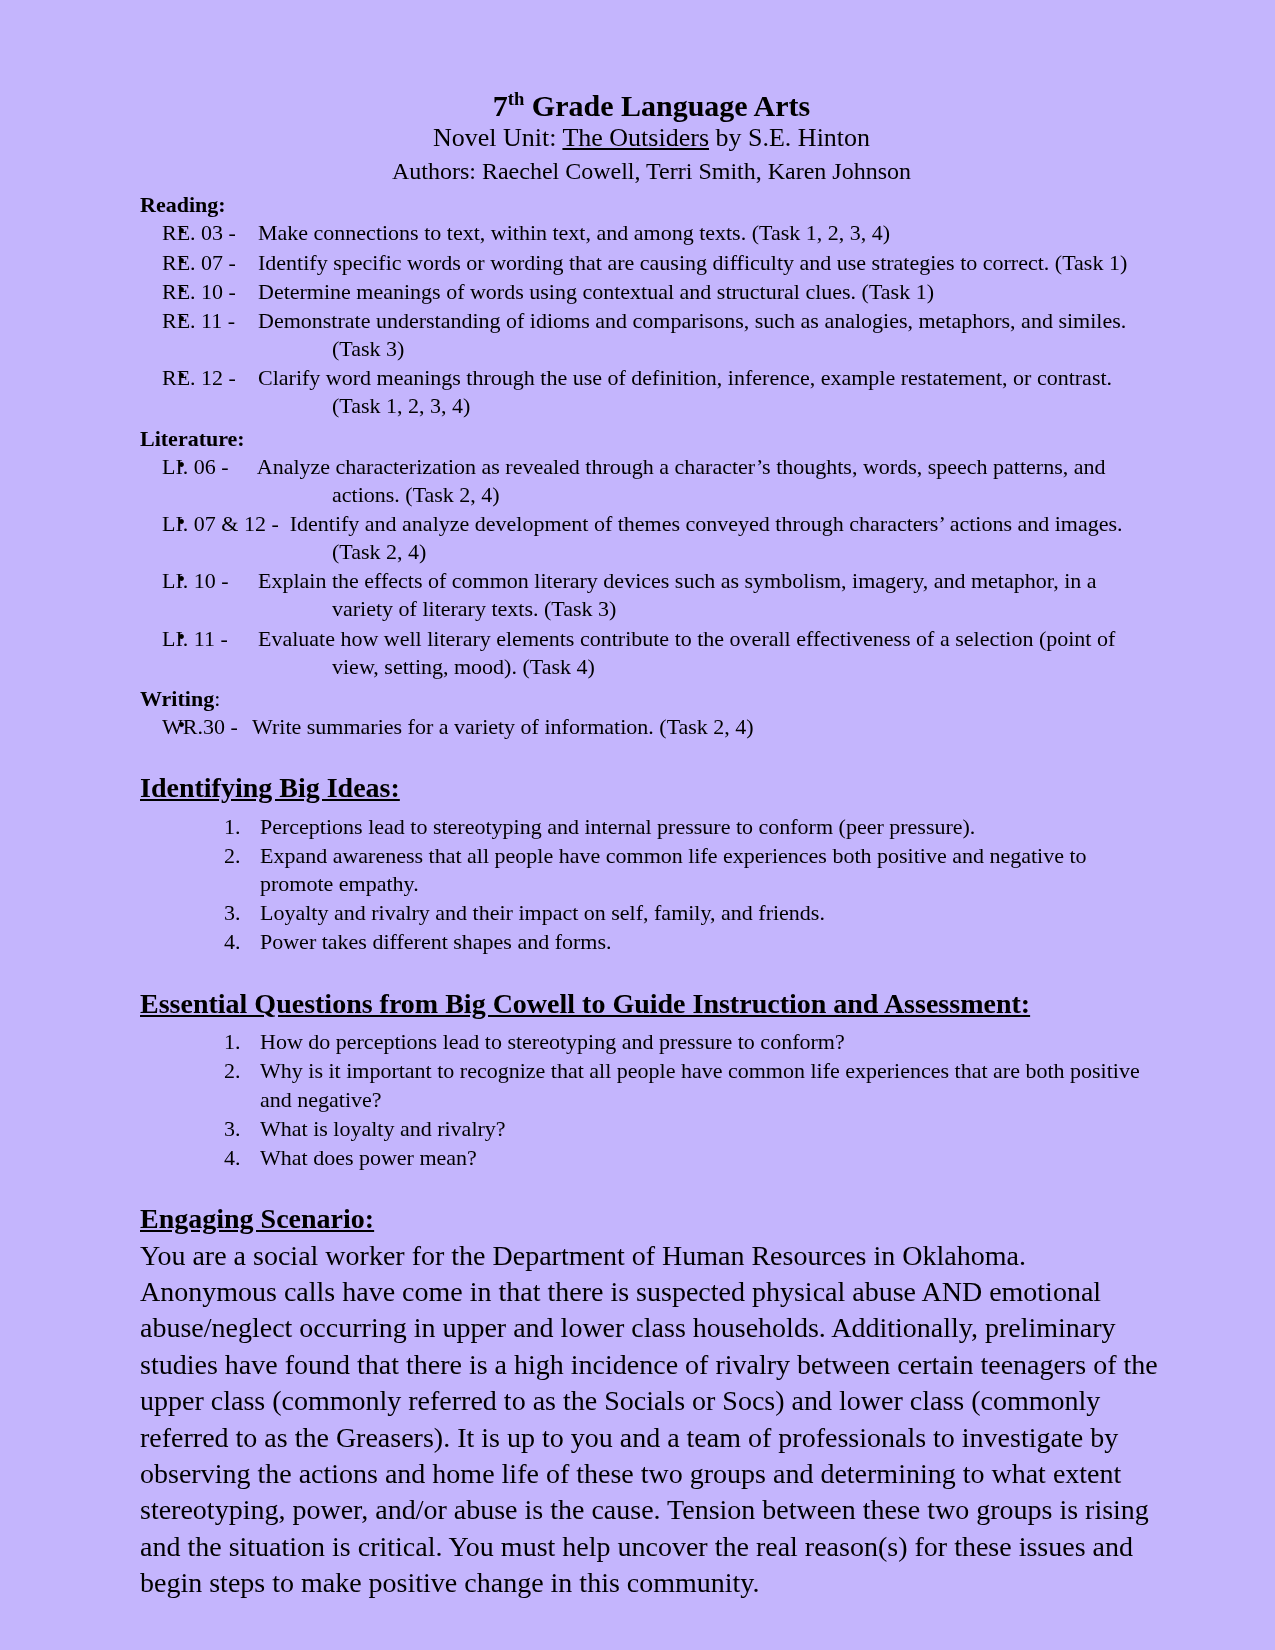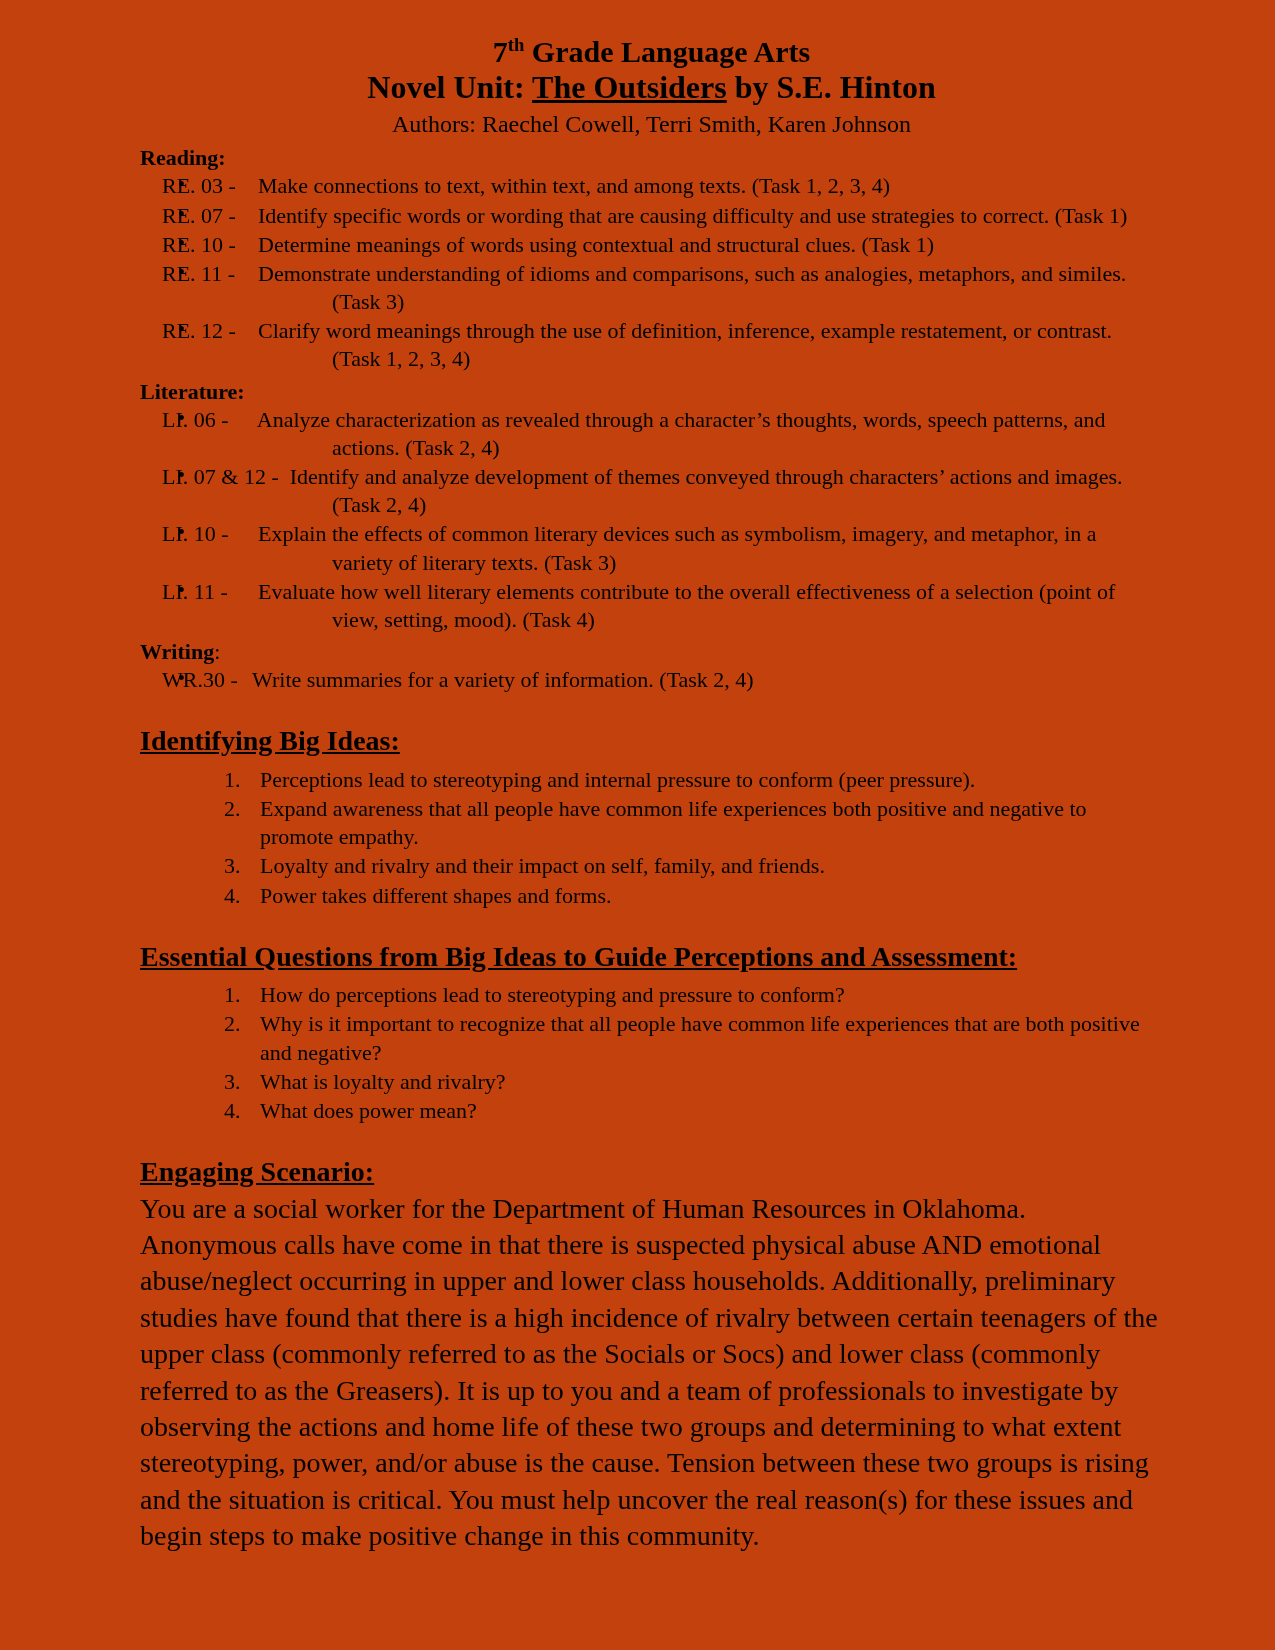--- a/index.html
+++ b/index.html
@@ -8,35 +8,35 @@
     background: #ffffff;
   }
   body {
     font-family: "Liberation Serif", "DejaVu Serif", serif;
     color: #000000;
   }
   .page {
     width: 1275px;
     height: 1650px;
     box-sizing: border-box;
-    padding: 34px 112px 40px 140px;
+    padding: 88px 112px 40px 140px;
     position: relative;
-    background: #c2410c;
+    background: #c4b5fd;
   }
   .title-block {
     text-align: center;
   }
   .title-line1 {
     font-size: 30px;
     font-weight: bold;
     line-height: 1.18;
   }
   .title-line2 {
-    font-size: 32px;
-    font-weight: bold;
+    font-size: 26px;
+    font-weight: normal;
     line-height: 1.18;
   }
   .title-line2 .underline {
     text-decoration: underline;
   }
   .authors {
     font-size: 24px;
     line-height: 1.3;
     margin-top: 2px;
   }
@@ -174,21 +174,21 @@
   </ul>
 
   <h2 class="section-head"><span class="u">Identifying Big Ideas:</span></h2>
   <ol class="numbered">
     <li>Perceptions lead to stereotyping and internal pressure to conform (peer pressure).</li>
     <li>Expand awareness that all people have common life experiences both positive and negative to promote empathy.</li>
     <li>Loyalty and rivalry and their impact on self, family, and friends.</li>
     <li>Power takes different shapes and forms.</li>
   </ol>
 
-  <h2 class="section-head"><span class="u">Essential Questions from Big Ideas to Guide Perceptions and Assessment:</span></h2>
+  <h2 class="section-head"><span class="u">Essential Questions from Big Cowell to Guide Instruction and Assessment:</span></h2>
   <ol class="numbered">
     <li>How do perceptions lead to stereotyping and pressure to conform?</li>
     <li>Why is it important to recognize that all people have common life experiences that are both positive and negative?</li>
     <li>What is loyalty and rivalry?</li>
     <li>What does power mean?</li>
   </ol>
 
   <h2 class="section-head"><span class="u">Engaging Scenario:</span></h2>
   <p class="para">You are a social worker for the Department of Human Resources in Oklahoma. Anonymous calls have come in that there is suspected physical abuse AND emotional abuse/neglect occurring in upper and lower class households. Additionally, preliminary studies have found that there is a high incidence of rivalry between certain teenagers of the upper class (commonly referred to as the Socials or Socs) and lower class (commonly referred to as the Greasers). It is up to you and a team of professionals to investigate by observing the actions and home life of these two groups and determining to what extent stereotyping, power, and/or abuse is the cause. Tension between these two groups is rising and the situation is critical. You must help uncover the real reason(s) for these issues and begin steps to make positive change in this community.</p>
 

